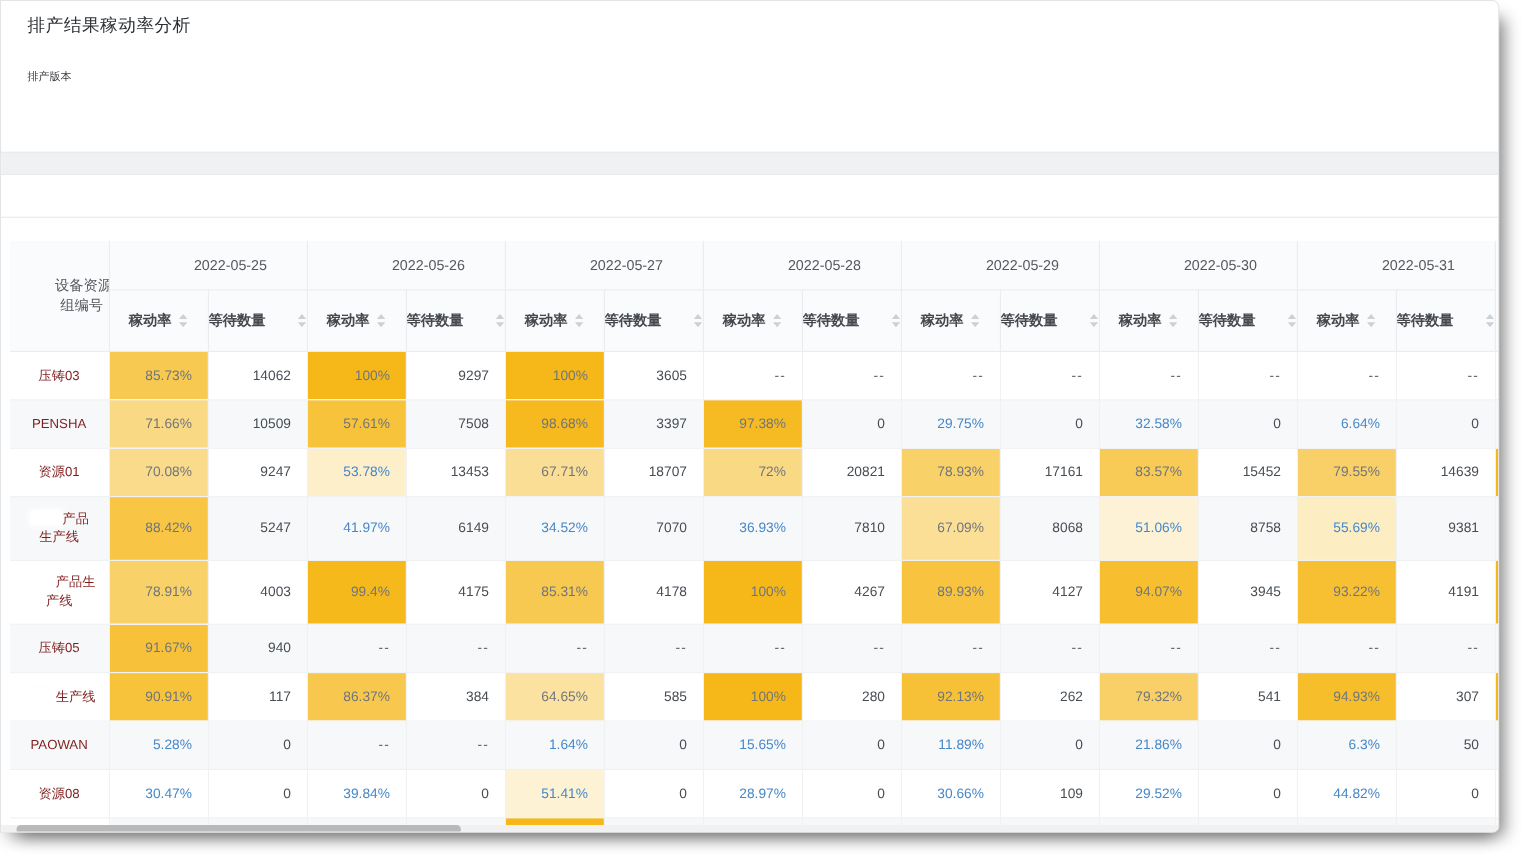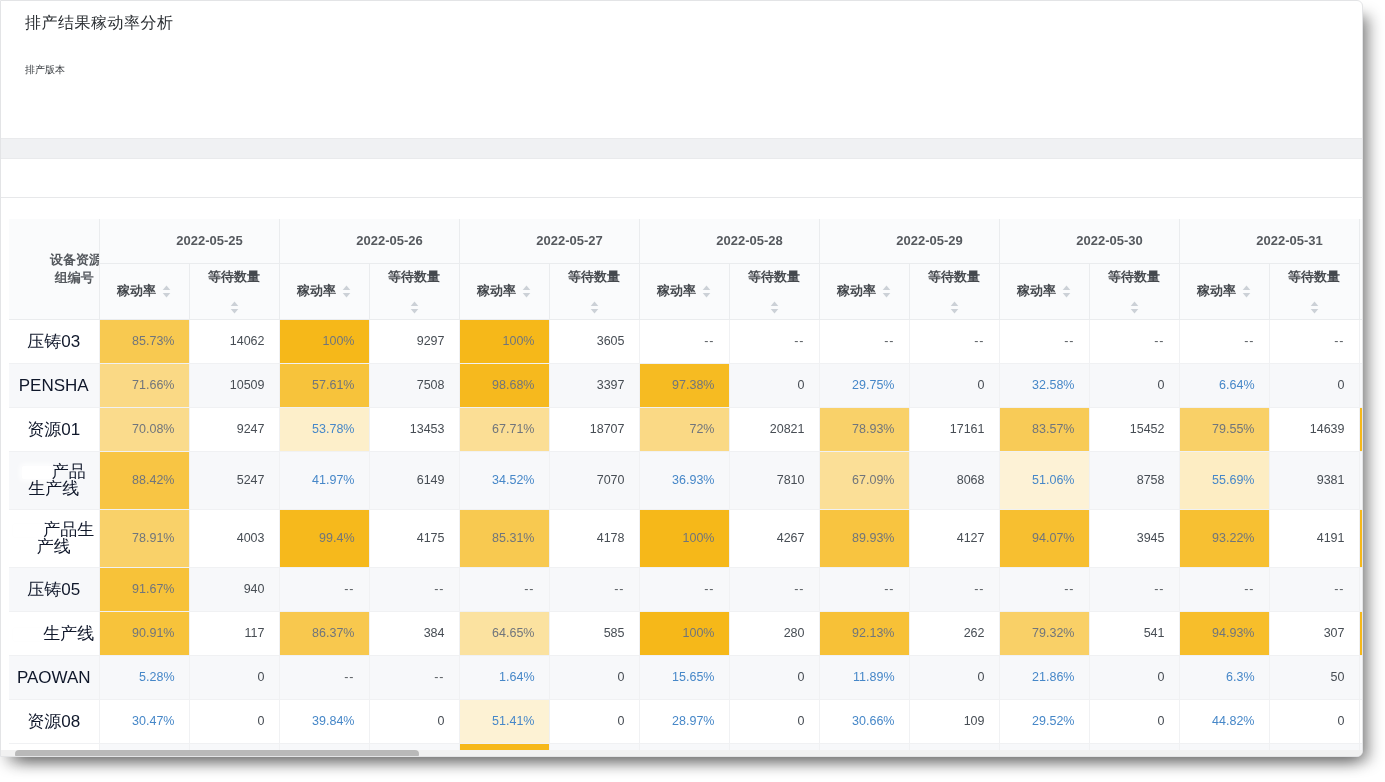--- a/index.html
+++ b/index.html
@@ -39,30 +39,30 @@
     overflow:hidden; background:#fff;
   }
   table.grid { border-collapse:collapse; table-layout:fixed; width:1440px; }
   table.grid col { width:90px; }
   table.grid th, table.grid td {
     border-right:1px solid #f0f1f3; border-bottom:1px solid #f0f1f3;
     font-weight:normal; overflow:hidden; white-space:nowrap;
   }
   table.grid thead th { background:#fafbfc; border-right:1px solid #eaecee; border-bottom:1px solid #eaecee; }
   th.corner { font-size:13px; color:#45494e; font-weight:bold; text-align:center; line-height:18px; }
-  tr.date-row th { height:44px; font-size:13px; color:#55595e; font-weight:bold; text-align:center;padding-left:41px; }
+  tr.date-row th { height:44px; font-size:13px; color:#55595e; font-weight:normal; text-align:center;padding-left:41px; }
   tr.metric-row th { height:56px; font-size:13px; color:#45494e; font-weight:bold; cursor:pointer; }
   .mh-row { display:flex; align-items:center; justify-content:center; gap:6px; }
-  .mh-col { display:flex; flex-direction:column; align-items:center; justify-content:space-between; gap:15px; }
+  .mh-col { display:flex; flex-direction:row; align-items:center; justify-content:space-between; gap:15px; }
 
   tbody tr.h44 td { height:44px; }
   tbody tr.h58 td { height:58px; }
   tbody tr.partial td { height:44px; }
   tbody tr.stripe td { background:#f7f8fa; }
-  td.name { text-align:center; font-size:17px; color:#0f172a; line-height:17px; white-space:normal; }
+  td.name { text-align:center; font-size:12px; color:#7f1d1d; line-height:17px; white-space:normal; }
   td.rate { text-align:right; padding-right:14px; font-size:12.5px; }
   td.wait { text-align:right; padding-right:14px; font-size:12.5px; font-weight:bold; color:#474d54; }
   td .dash { color:#5a5e63; font-weight:normal; letter-spacing:1px; }
 
   .redact {
     display:inline-block; width:30px; height:13px; vertical-align:-2px;
     background:#fff; border-radius:2px; box-shadow:0 0 5px 2px rgba(255,255,255,.95), 0 0 2px rgba(0,0,0,.05);
   }
 
   .hscrollbar {

